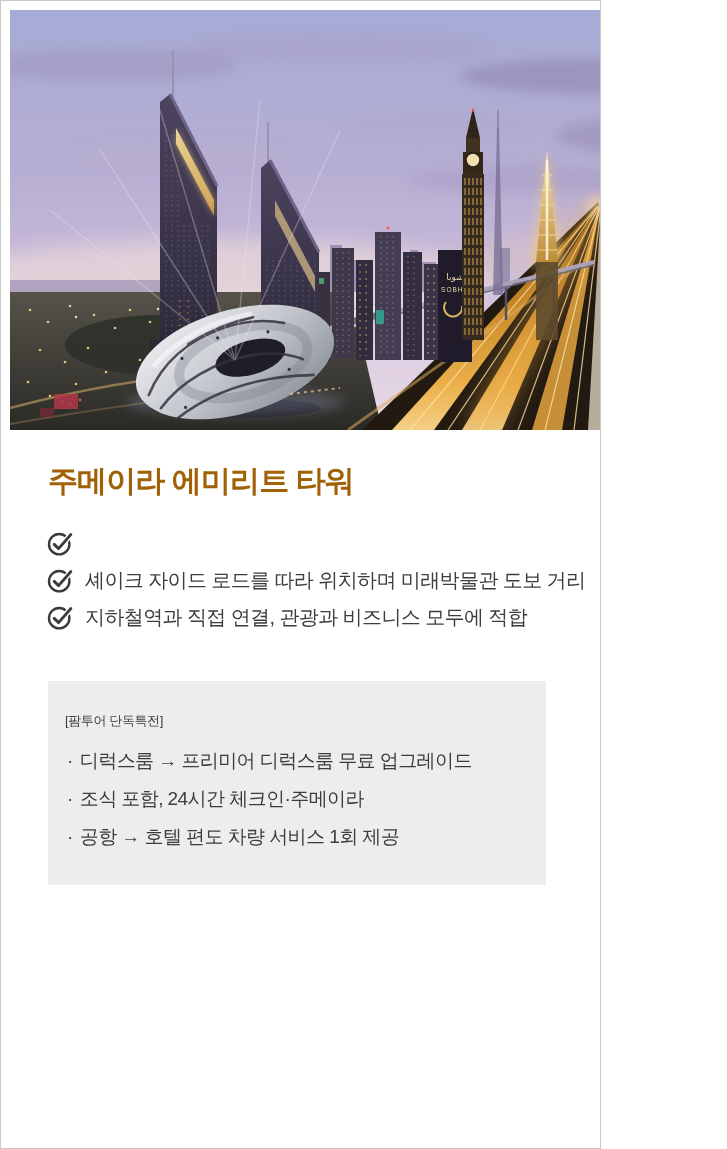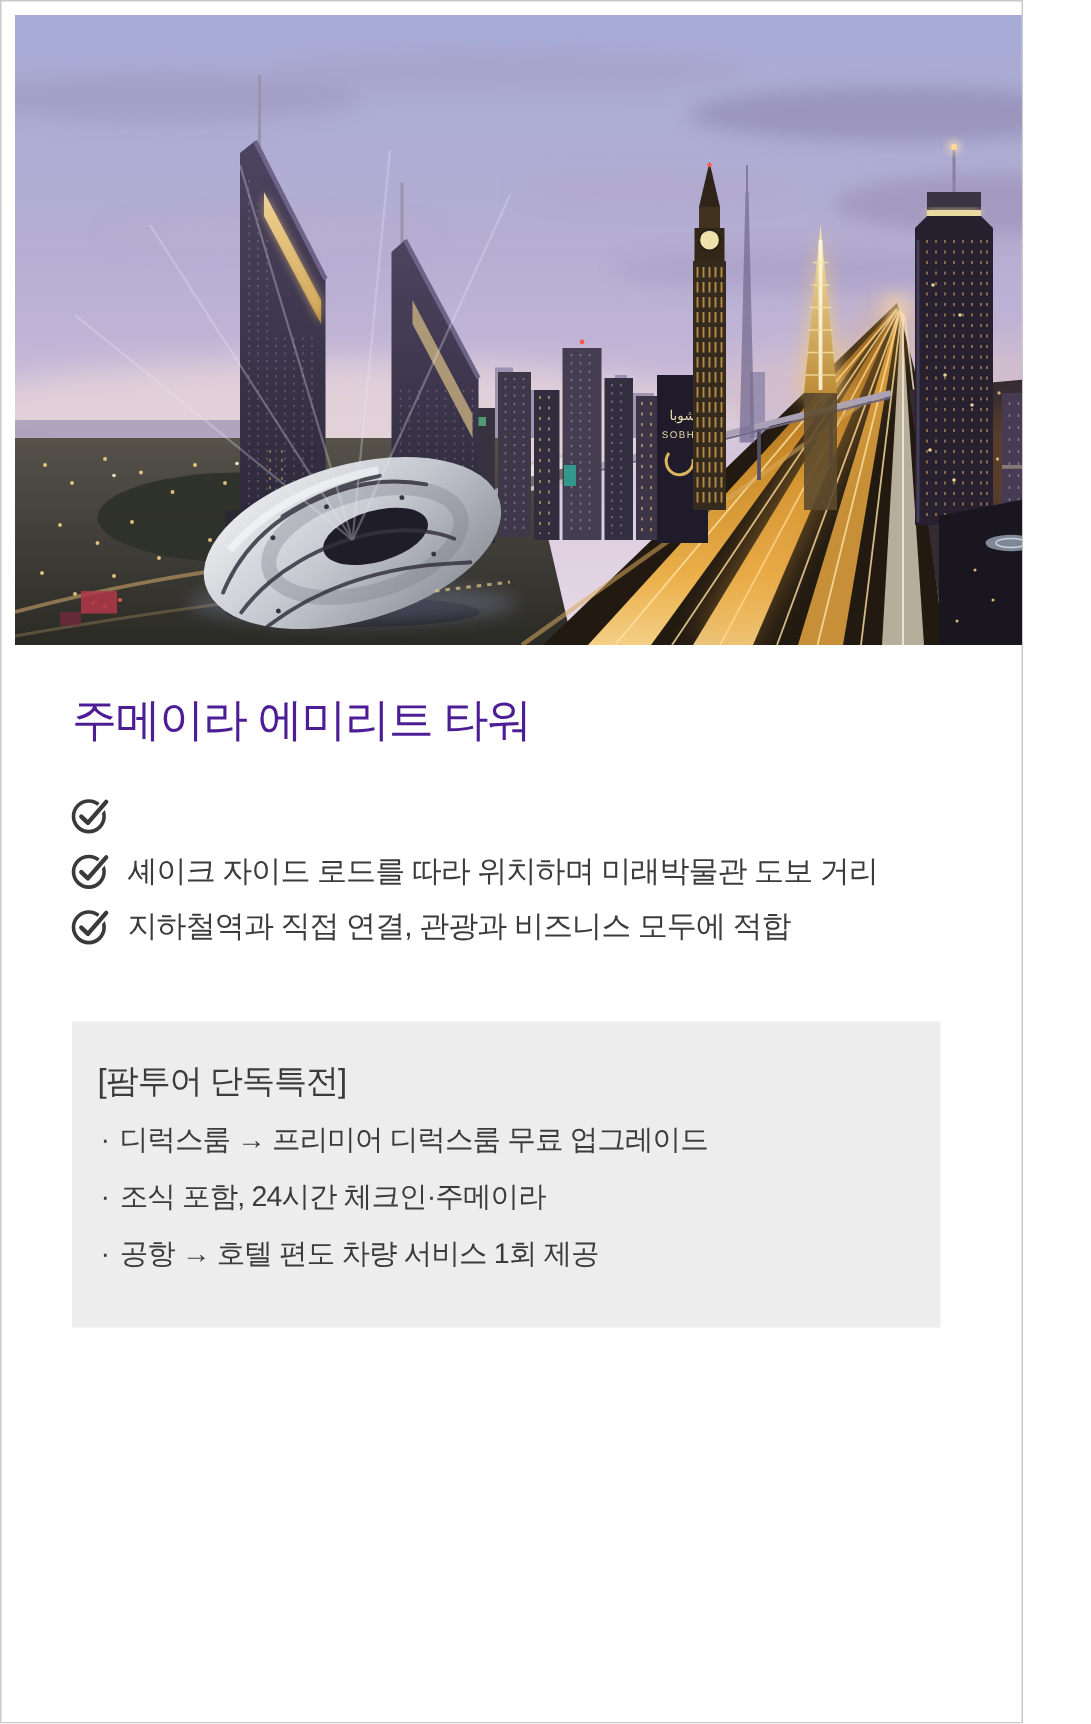--- a/index.html
+++ b/index.html
@@ -1,37 +1,37 @@
 <!DOCTYPE html>
 <html lang="ko"><head>
 <meta charset="utf-8">
 <style>
   html,body{margin:0;padding:0;background:#fff;}
   .page{
-    width:682px;height:1149px;
+    width:601px;height:1149px;
     box-sizing:border-box;
     background:#ffffff;
     border:1px solid #c9c9c9;
     overflow:hidden;
     font-family:"Liberation Sans","DejaVu Sans",sans-serif;
     color:#3c3c3c;
   }
   .hero{
     margin:9px 0 0 9px;
     width:707px;height:420px;
     overflow:hidden;
     background:#b6aed2;
   }
   .hero svg{display:block;}
   .title{
     margin:31px 40px 0 47px;
     font-size:30px;
     line-height:40px;
-    font-weight:400;
-    color:#4c1d95;
+    font-weight:700;
+    color:#a16207;
     letter-spacing:-0.03em;
   }
   ul.features{
     list-style:none;
     margin:24px 0 0;
     padding:0 36px 0 46px;
   }
   ul.features li{
     display:flex;
     align-items:center;
@@ -46,21 +46,21 @@
     white-space:nowrap;
   }
   .promo{
     margin:45px 54px 0 47px;
     background:#ededed;
     padding:27px 18px 29px 17px;
     box-sizing:border-box;
   }
   .promo-heading{
     margin:0;
-    font-size:22px;
+    font-size:13px;
     line-height:26px;
     letter-spacing:-0.03em;
     color:#3c3c3c;
     font-weight:400;
   }
   .promo ul{
     list-style:none;
     margin:8px 0 0;
     padding:0;
   }

